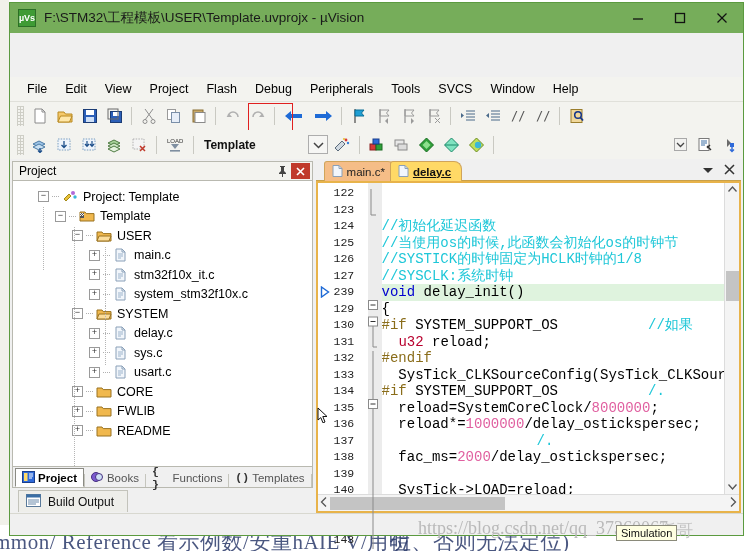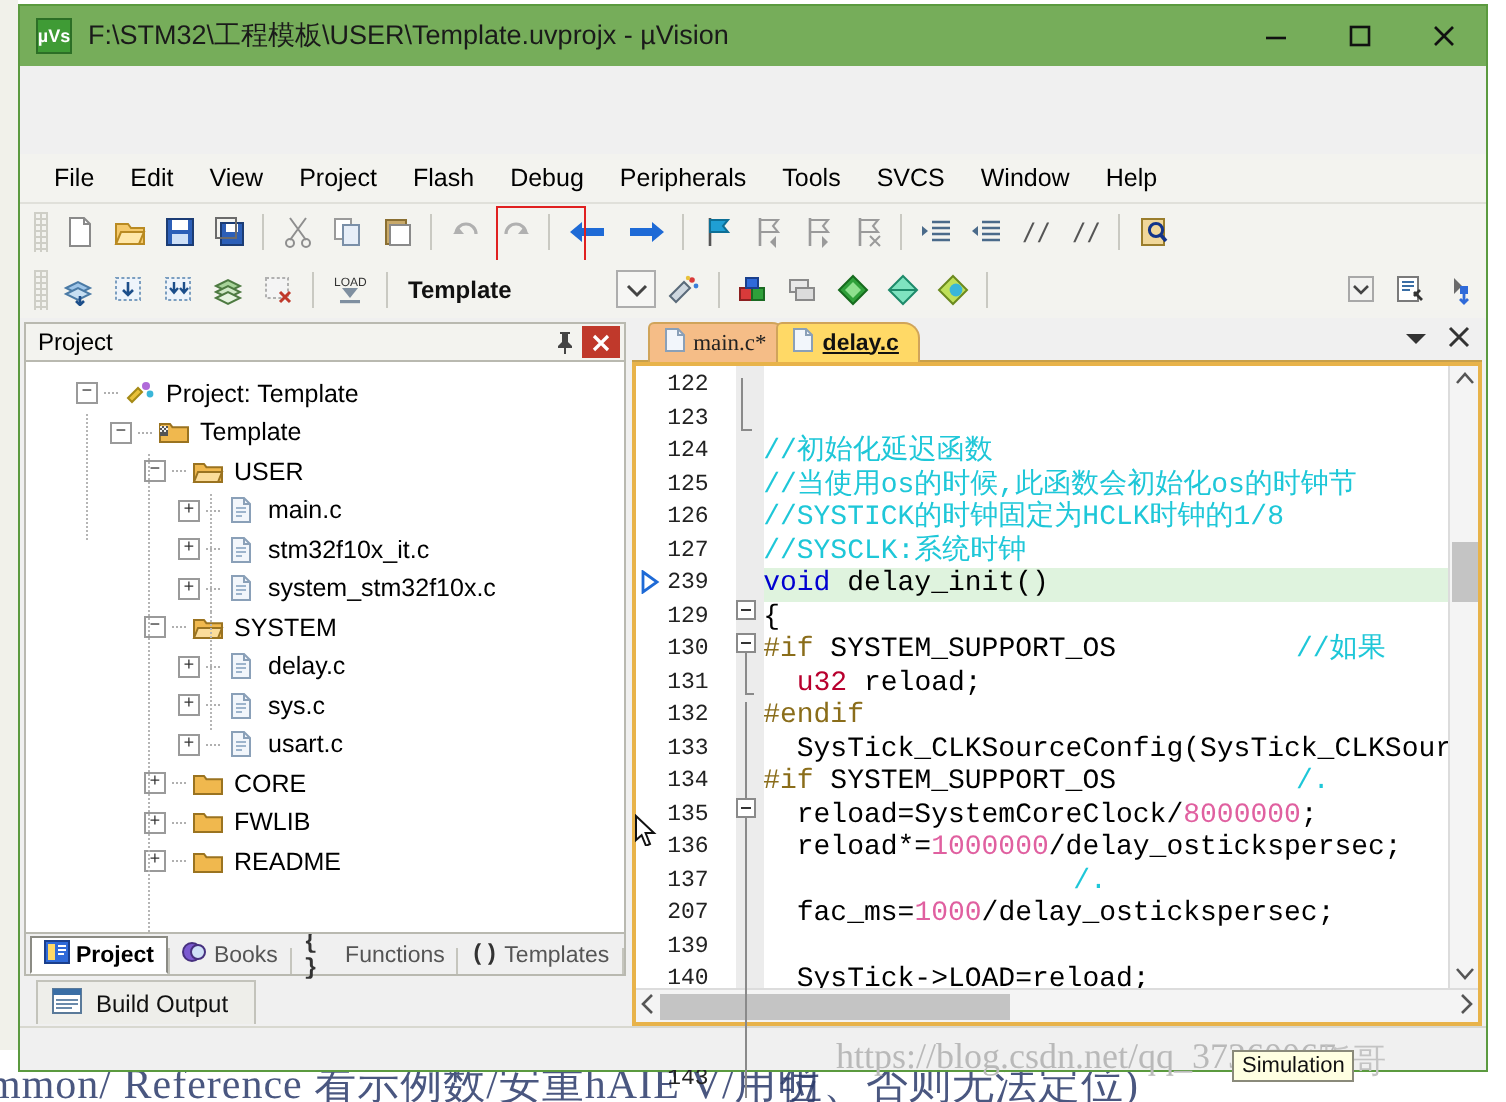--- a/index.html
+++ b/index.html
@@ -795,21 +795,21 @@
                 </svg>
             </span>
             <span>Build Output</span>
           </div>
         </div>
       </div>
 
       <div class="right-pane">
         <div class="edtabs">
           <div class="edtabs-strip"></div>
-          <div class="edtab t1" style="margin-left:8px;font-family:Liberation Serif, serif;">
+          <div class="edtab t1" style="margin-left:8px;">
             <span>
               <svg width="11" height="12" viewBox="0 0 11 12">
                   <path d="M1 0.5h6l3 3v8H1z" fill="#f2f6fb" stroke="#8aa0b8"></path>
                   <path d="M7 0.5v3h3" fill="none" stroke="#8aa0b8"></path>
                 </svg>
             </span>
             <span>main.c*</span>
           </div>
           <div class="edtab t2">
             <span>
@@ -860,21 +860,21 @@
               <div class="gline">239</div>
               <div class="gline">129</div>
               <div class="gline">130</div>
               <div class="gline">131</div>
               <div class="gline">132</div>
               <div class="gline">133</div>
               <div class="gline">134</div>
               <div class="gline">135</div>
               <div class="gline">136</div>
               <div class="gline">137</div>
-              <div class="gline">207</div>
+              <div class="gline">138</div>
               <div class="gline">139</div>
               <div class="gline">140</div>
               <div class="gline">141</div>
               <div class="gline">142</div>
               <div class="gline">143</div>
             </div>
 
             <div class="foldcol">
               <svg width="14" height="370" viewBox="0 0 14 370" style="display:block;">
 
@@ -908,21 +908,21 @@
               <div class="line hl"><span class="kw">void</span> delay_init()</div>
               <div class="line">{</div>
               <div class="line"><span class="pp">#if</span> SYSTEM_SUPPORT_OS<span style="padding-left:90px;" class="cm">//如果</span></div>
               <div class="line">  <span style="color:#b8002e;">u32</span> reload;</div>
               <div class="line"><span class="pp">#endif</span></div>
               <div class="line">  SysTick_CLKSourceConfig(SysTick_CLKSour</div>
               <div class="line"><span class="pp">#if</span> SYSTEM_SUPPORT_OS<span style="padding-left:90px;" class="cm">/.</span></div>
               <div class="line">  reload=SystemCoreClock/<span class="num">8000000</span>;<span style="padding-left:40px;" class="cm"></span></div>
               <div class="line">  reload*=<span class="num">1000000</span>/delay_ostickspersec;</div>
               <div class="line"><span style="padding-left:155px;" class="cm">/.</span></div>
-              <div class="line">  fac_ms=<span class="num">1000</span>/delay_ostickspersec;<span style="padding-left:40px;" class="cm"></span></div>
+              <div class="line">  fac_ms=<span class="num">2000</span>/delay_ostickspersec;<span style="padding-left:40px;" class="cm"></span></div>
               <div class="line">&nbsp;</div>
               <div class="line">  SysTick-&gt;LOAD=reload;</div>
               <div class="line">  SysTick-&gt;LOAD=reload;<span style="padding-left:70px;" class="cm"></span></div>
               <div class="line" style="color:#888;">  SysTick-&gt;CTRL|=SysTick_CTRL_ENABLE_Msk</div>
             </div>
 
             <div class="vsb">
               <span>
                 <svg width="9" height="7" viewBox="0 0 9 7">
                     <path d="M0.5 5.5L4.5 1l4 4.5" fill="none" stroke="#555" stroke-width="1.3"></path>

